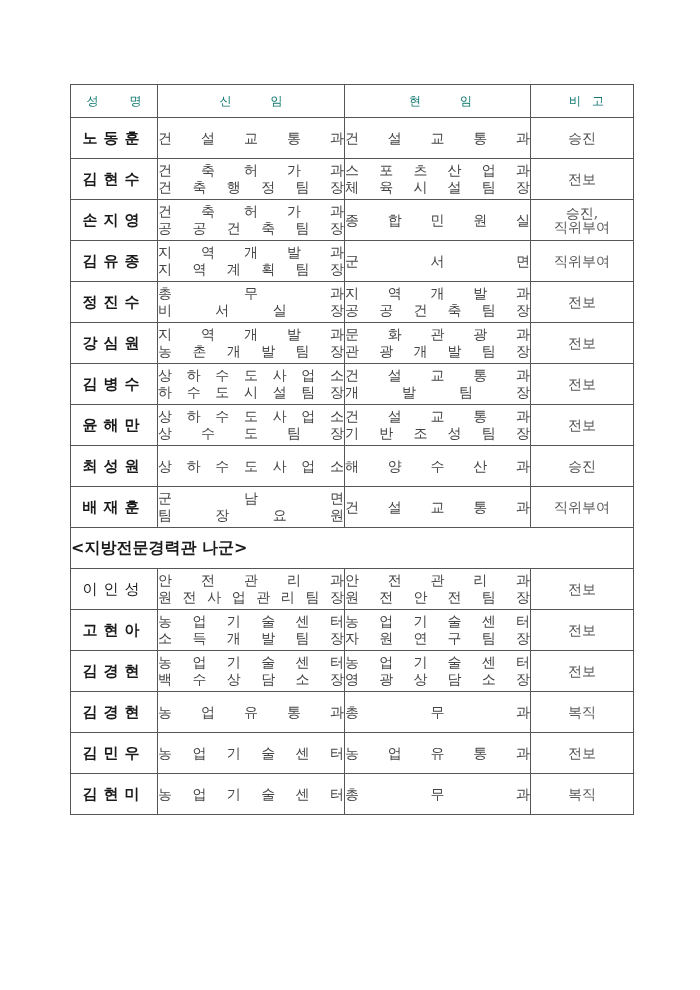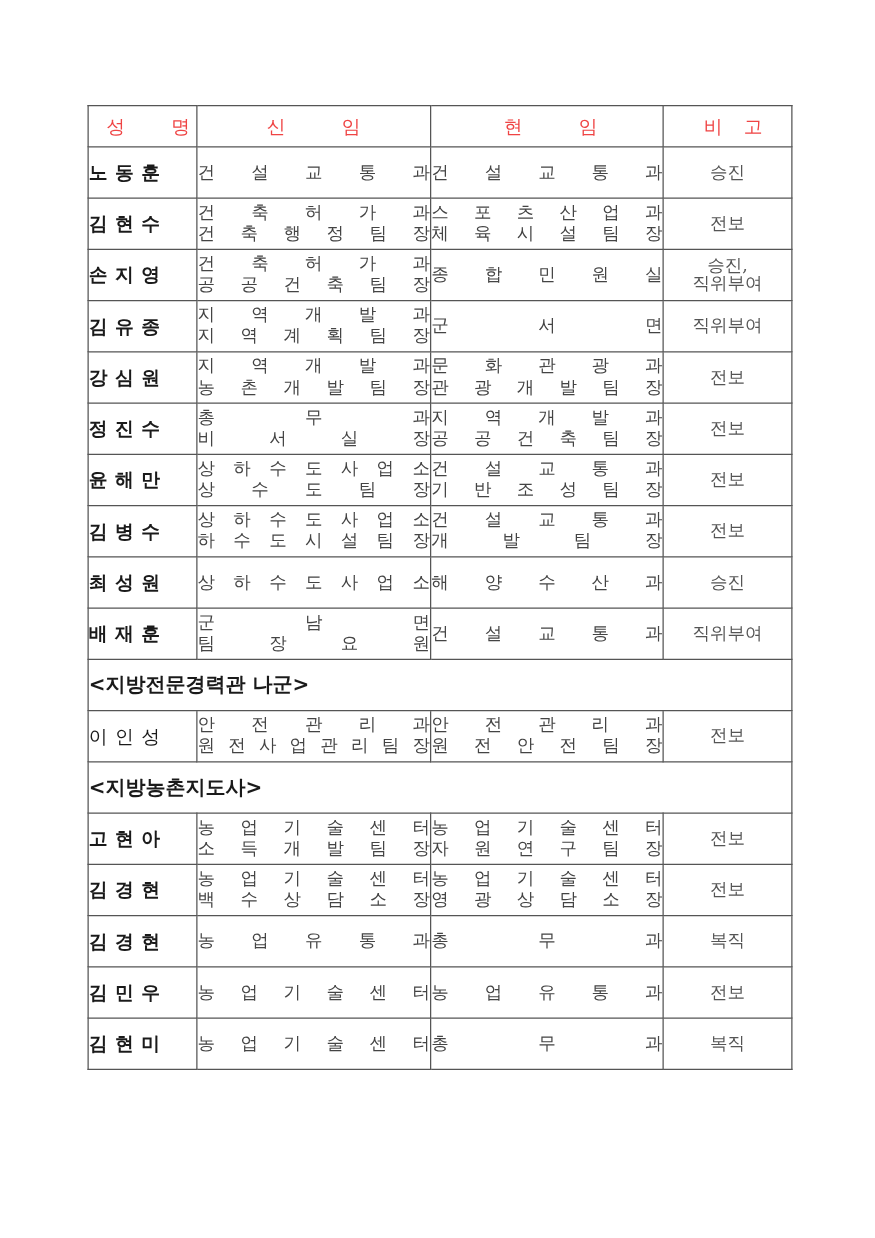--- a/index.html
+++ b/index.html
@@ -12,23 +12,23 @@
   table.roster td, table.roster th {
     border: 1px solid #555; padding: 0; overflow: hidden; white-space: nowrap;
   }
   col.c-name { width: 87px; }
   col.c-new { width: 187px; }
   col.c-cur { width: 186px; }
   col.c-note { width: 103px; }
   tr.hdr { height: 33px; }
   tr.row { height: 41px; }
   tr.sec { height: 41px; }
-  th { font-weight: normal; font-family: Liberation Mono, monospace; font-size: 15px; color: #ef4444; text-align: center; }
+  th { font-weight: normal; font-family: Liberation Serif, serif; font-size: 12px; color: #0f766e; text-align: center; }
   .name { font-family: Liberation Sans, sans-serif; font-weight: bold; font-size: 15px;
-          color: #1a1a1a; letter-spacing: 6px; padding-left: 6px; }
+          text-align: center; color: #1a1a1a; letter-spacing: 6px; padding-left: 6px; }
   .name.light { font-weight: normal; }
   .pos { padding: 0 10px; font-family: "DejaVu Serif", serif; font-size: 14px; color: #444; }
   .line { display: flex; justify-content: space-between; line-height: 17px; }
   .line span { display: inline-block; }
   .note { text-align: center; font-family: "DejaVu Serif", serif; font-size: 14px; color: #555; line-height: 14px; }
   .sec td { font-family: "DejaVu Sans", sans-serif; font-weight: bold; font-size: 16px; color: #1a1a1a;
             padding-left: 8px; }
 </style>
 </head>
 <body>
@@ -169,20 +169,56 @@
             <span>군</span>
             <span>서</span>
             <span>면</span>
           </div>
         </td>
         <td class="note">
           <div>직위부여</div>
         </td>
       </tr>
       <tr class="row">
+        <td class="name">정진수</td>
+        <td class="pos">
+          <div class="line">
+            <span>총</span>
+            <span>무</span>
+            <span>과</span>
+          </div>
+          <div class="line">
+            <span>비</span>
+            <span>서</span>
+            <span>실</span>
+            <span>장</span>
+          </div>
+        </td>
+        <td class="pos">
+          <div class="line">
+            <span>지</span>
+            <span>역</span>
+            <span>개</span>
+            <span>발</span>
+            <span>과</span>
+          </div>
+          <div class="line">
+            <span>공</span>
+            <span>공</span>
+            <span>건</span>
+            <span>축</span>
+            <span>팀</span>
+            <span>장</span>
+          </div>
+        </td>
+        <td class="note">
+          <div>전보</div>
+        </td>
+      </tr>
+      <tr class="row">
         <td class="name">강심원</td>
         <td class="pos">
           <div class="line">
             <span>지</span>
             <span>역</span>
             <span>개</span>
             <span>발</span>
             <span>과</span>
           </div>
           <div class="line">
@@ -209,47 +245,52 @@
             <span>발</span>
             <span>팀</span>
             <span>장</span>
           </div>
         </td>
         <td class="note">
           <div>전보</div>
         </td>
       </tr>
       <tr class="row">
-        <td class="name">정진수</td>
-        <td class="pos">
-          <div class="line">
-            <span>총</span>
-            <span>무</span>
-            <span>과</span>
-          </div>
-          <div class="line">
-            <span>비</span>
-            <span>서</span>
-            <span>실</span>
-            <span>장</span>
-          </div>
-        </td>
-        <td class="pos">
-          <div class="line">
-            <span>지</span>
-            <span>역</span>
-            <span>개</span>
-            <span>발</span>
-            <span>과</span>
-          </div>
-          <div class="line">
-            <span>공</span>
-            <span>공</span>
-            <span>건</span>
-            <span>축</span>
+        <td class="name">김병수</td>
+        <td class="pos">
+          <div class="line">
+            <span>상</span>
+            <span>하</span>
+            <span>수</span>
+            <span>도</span>
+            <span>사</span>
+            <span>업</span>
+            <span>소</span>
+          </div>
+          <div class="line">
+            <span>하</span>
+            <span>수</span>
+            <span>도</span>
+            <span>시</span>
+            <span>설</span>
+            <span>팀</span>
+            <span>장</span>
+          </div>
+        </td>
+        <td class="pos">
+          <div class="line">
+            <span>건</span>
+            <span>설</span>
+            <span>교</span>
+            <span>통</span>
+            <span>과</span>
+          </div>
+          <div class="line">
+            <span>개</span>
+            <span>발</span>
             <span>팀</span>
             <span>장</span>
           </div>
         </td>
         <td class="note">
           <div>전보</div>
         </td>
       </tr>
       <tr class="row">
         <td class="name">윤해만</td>
@@ -277,61 +318,20 @@
             <span>설</span>
             <span>교</span>
             <span>통</span>
             <span>과</span>
           </div>
           <div class="line">
             <span>기</span>
             <span>반</span>
             <span>조</span>
             <span>성</span>
-            <span>팀</span>
-            <span>장</span>
-          </div>
-        </td>
-        <td class="note">
-          <div>전보</div>
-        </td>
-      </tr>
-      <tr class="row">
-        <td class="name">김병수</td>
-        <td class="pos">
-          <div class="line">
-            <span>상</span>
-            <span>하</span>
-            <span>수</span>
-            <span>도</span>
-            <span>사</span>
-            <span>업</span>
-            <span>소</span>
-          </div>
-          <div class="line">
-            <span>하</span>
-            <span>수</span>
-            <span>도</span>
-            <span>시</span>
-            <span>설</span>
-            <span>팀</span>
-            <span>장</span>
-          </div>
-        </td>
-        <td class="pos">
-          <div class="line">
-            <span>건</span>
-            <span>설</span>
-            <span>교</span>
-            <span>통</span>
-            <span>과</span>
-          </div>
-          <div class="line">
-            <span>개</span>
-            <span>발</span>
             <span>팀</span>
             <span>장</span>
           </div>
         </td>
         <td class="note">
           <div>전보</div>
         </td>
       </tr>
       <tr class="row">
         <td class="name">최성원</td>
@@ -424,23 +424,20 @@
             <span>전</span>
             <span>안</span>
             <span>전</span>
             <span>팀</span>
             <span>장</span>
           </div>
         </td>
         <td class="note">
           <div>전보</div>
         </td>
-      </tr>
-      <tr class="sec">
-        <td colspan="4">&lt;지방농촌지도사&gt;</td>
       </tr>
       <tr class="row">
         <td class="name">고현아</td>
         <td class="pos">
           <div class="line">
             <span>농</span>
             <span>업</span>
             <span>기</span>
             <span>술</span>
             <span>센</span>

